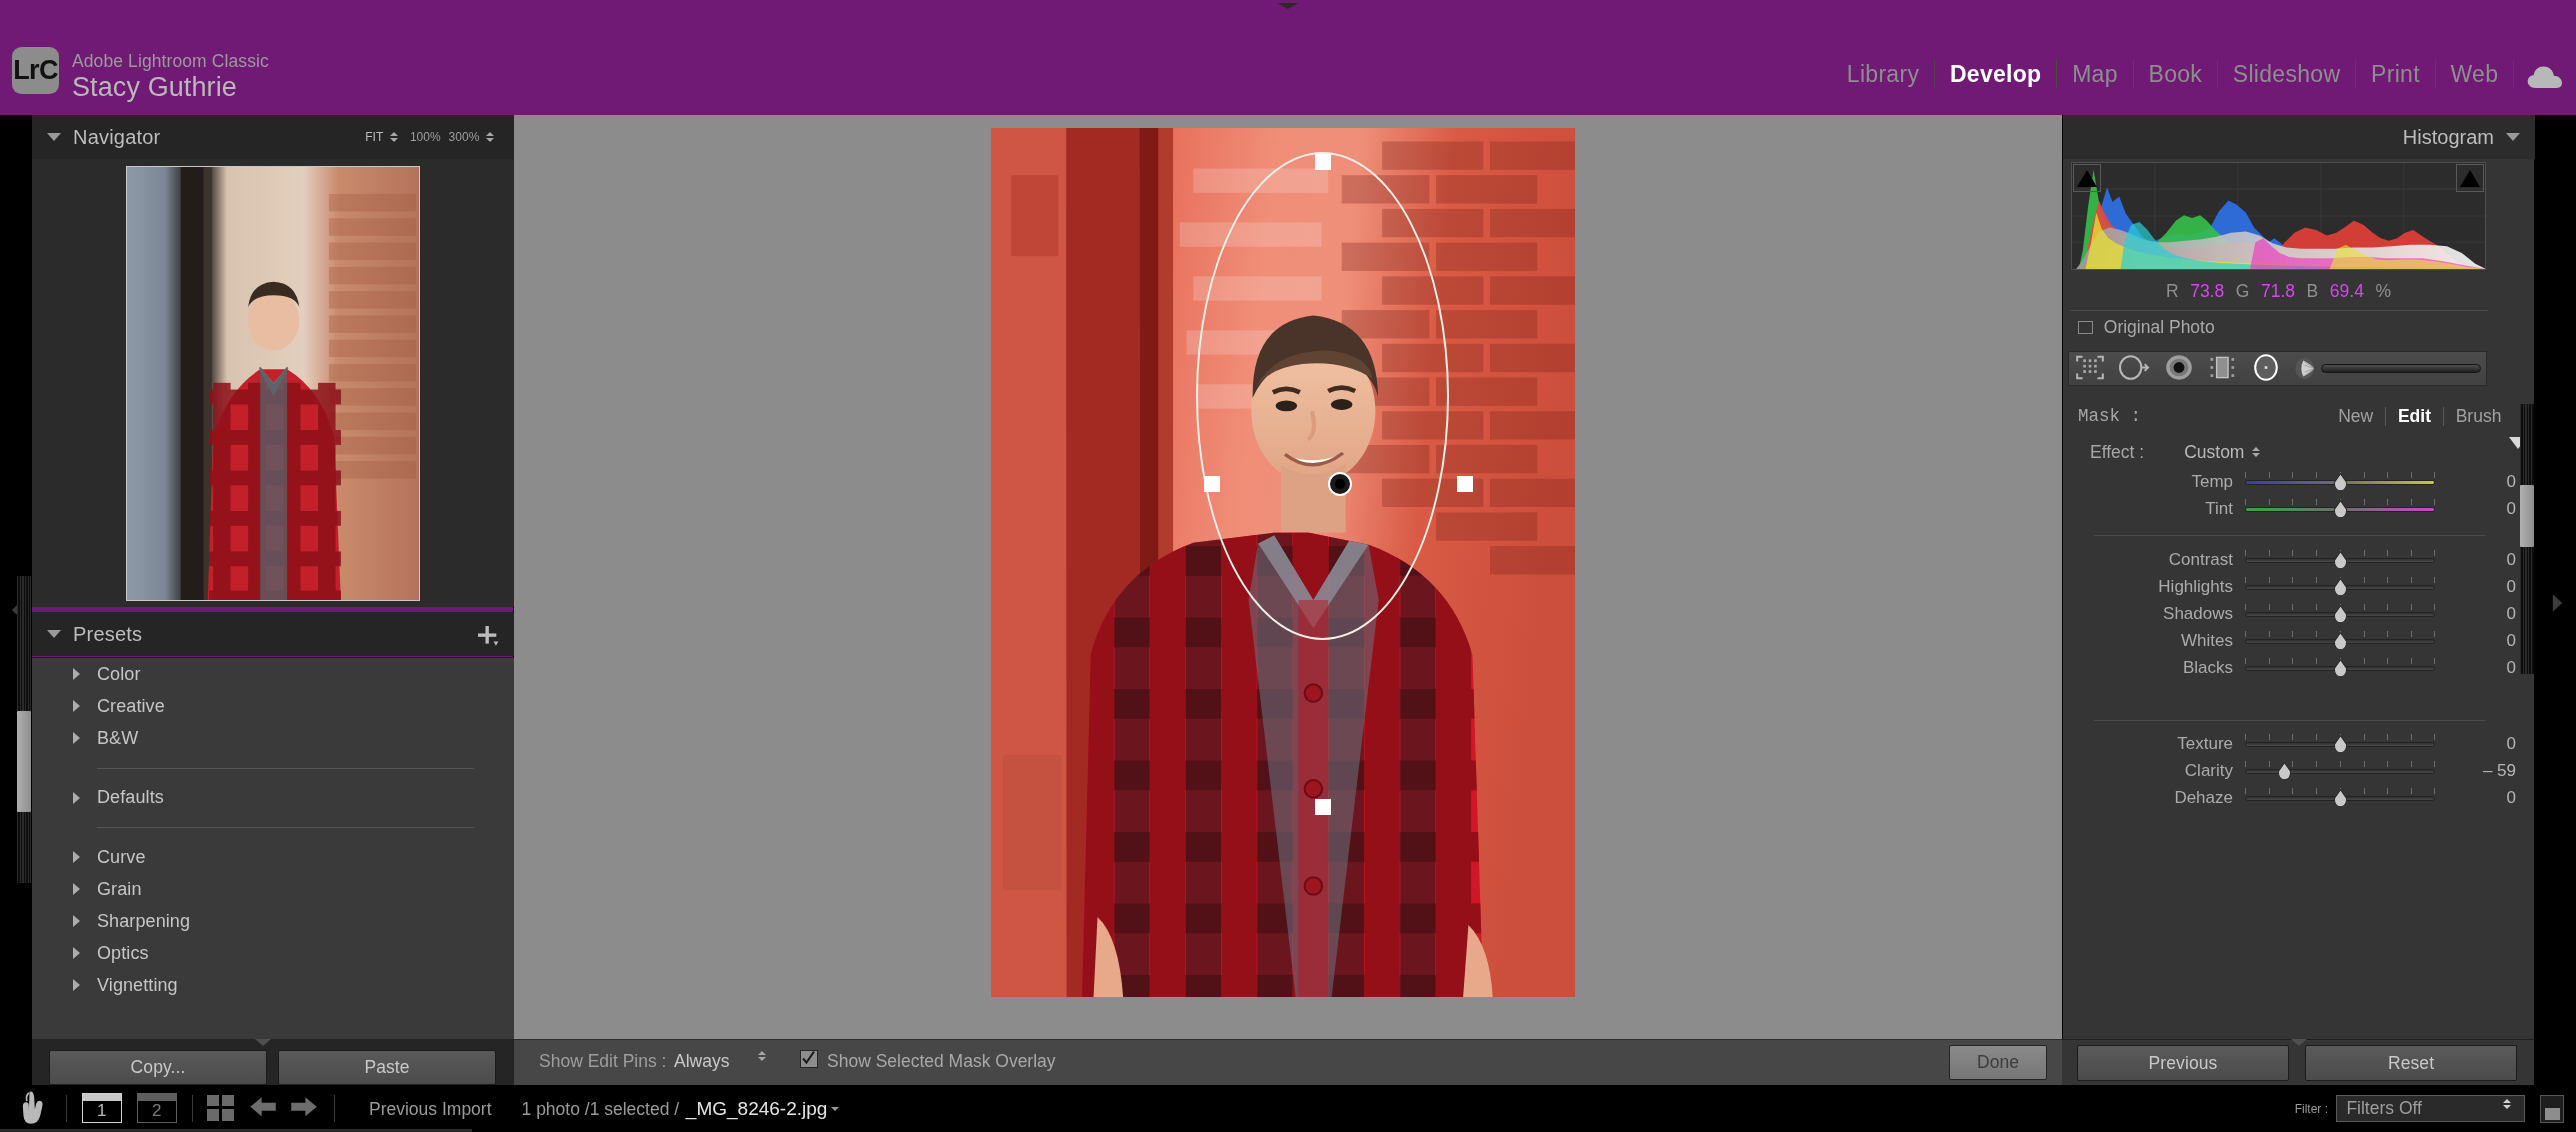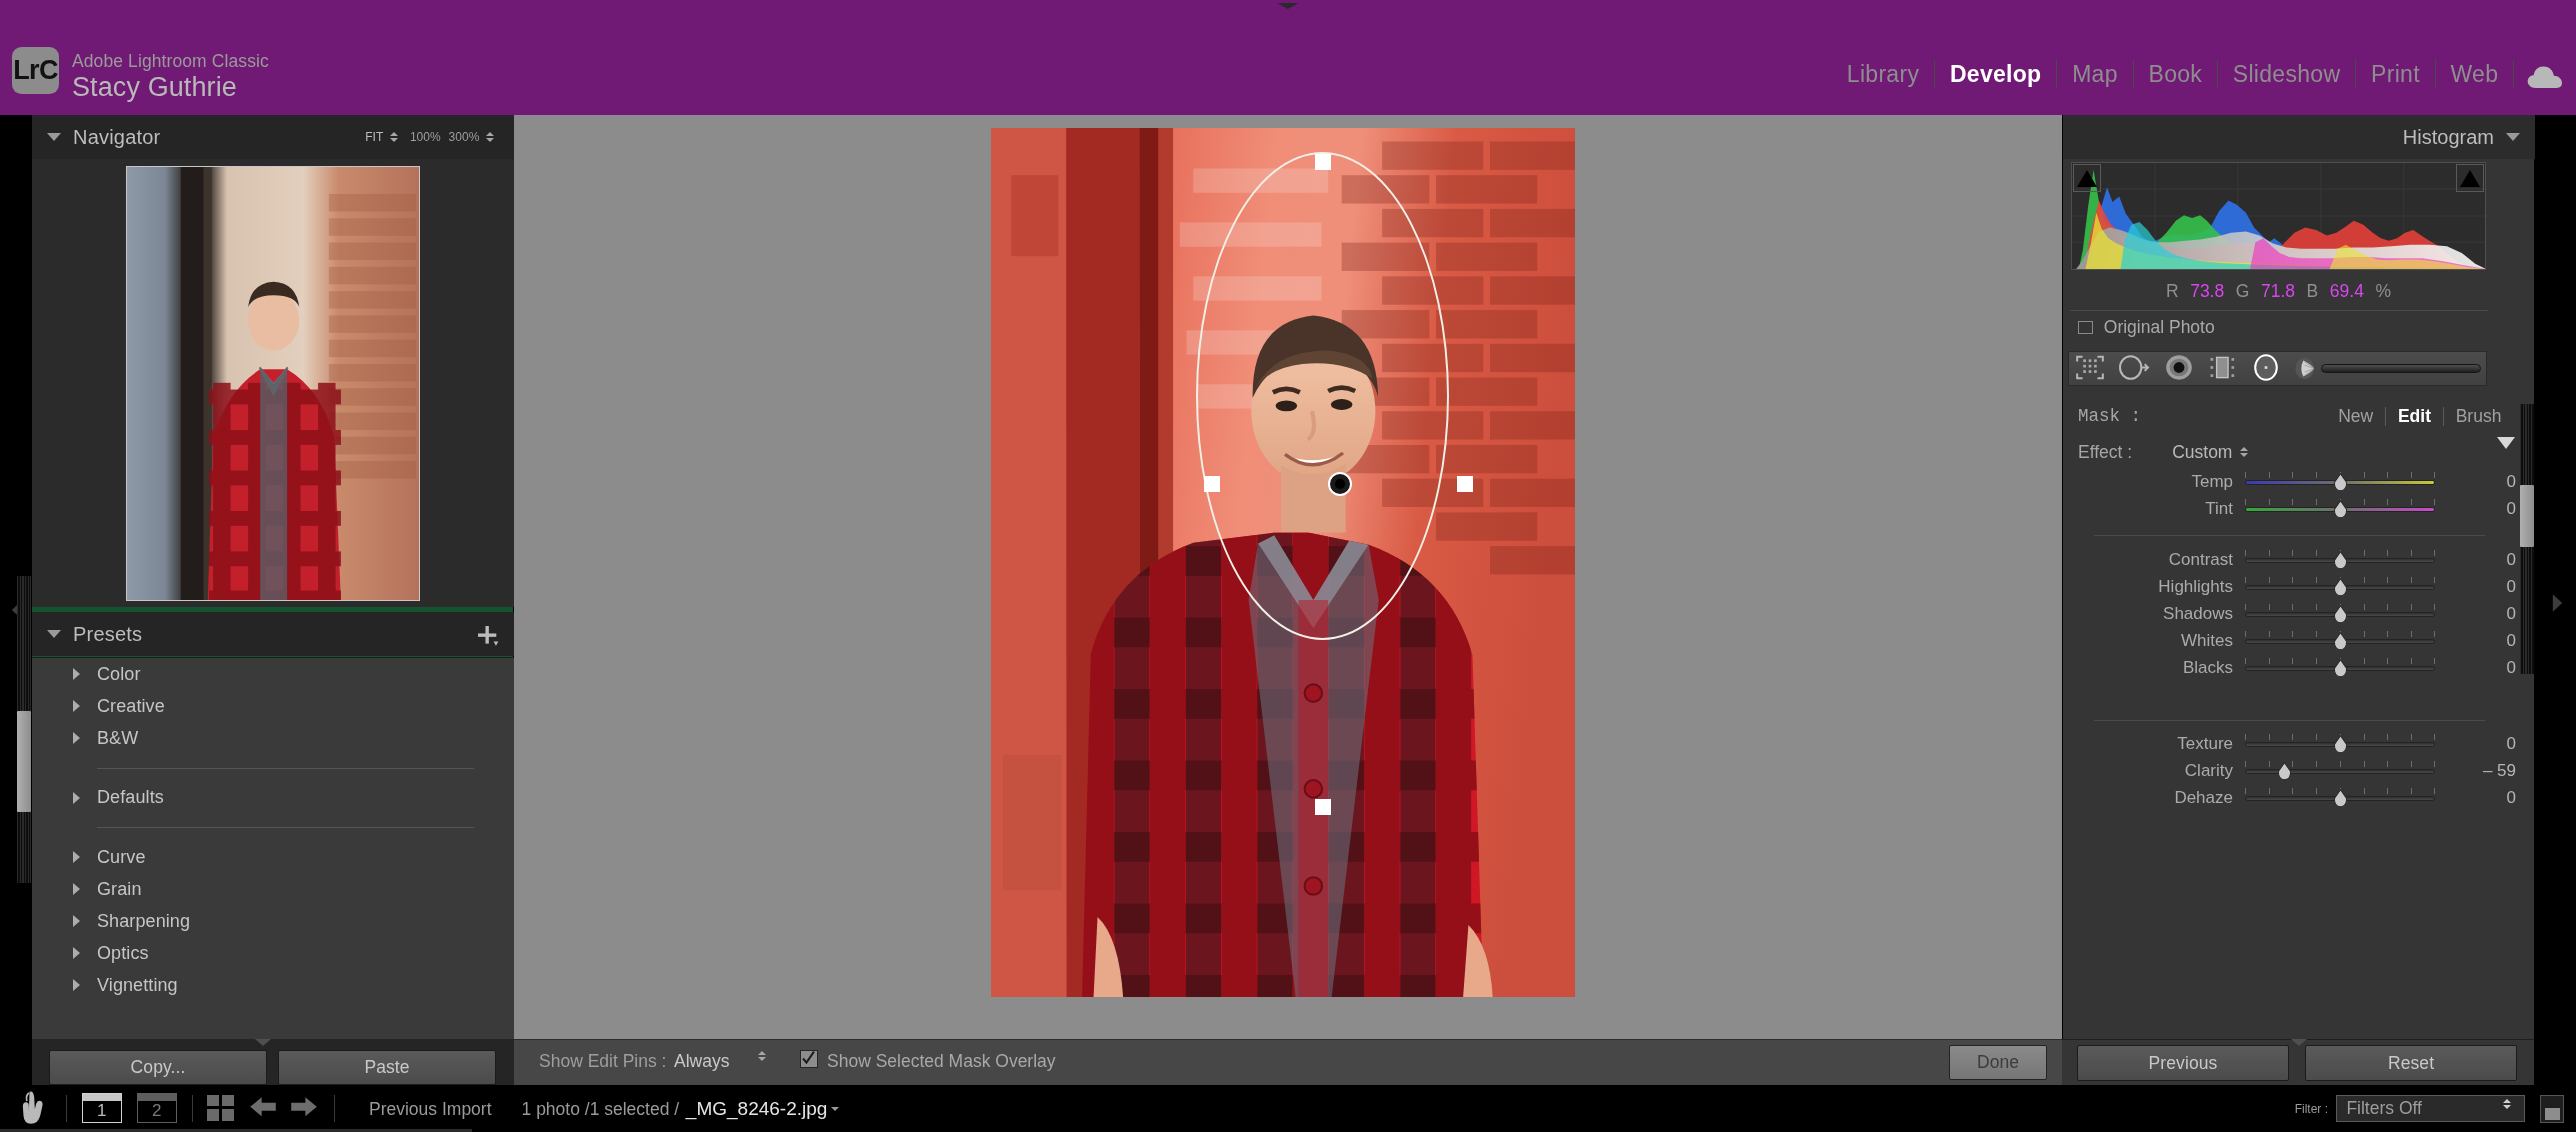--- a/index.html
+++ b/index.html
@@ -28,21 +28,21 @@
   #module-picker{ right:62px; top:53px; display:flex; align-items:center; height:42px; }
   .module{
     font-size:23px; color:#8e8e8e; padding:0 15px; line-height:28px;
     letter-spacing:0.3px; cursor:default;
   }
   .module.active{ color:#ffffff; font-weight:bold; }
   .module-sep{ width:0.7px; height:28px; background:#4a4a4a; }
   #cloud-icon{ right:12px; top:65px; width:39px; height:27px; }
 
   
-  #left-panel{ left:32px; top:115px; width:482px; height:924px; background:#14532d; border-right:0.7px solid #000;}
+  #left-panel{ left:32px; top:115px; width:482px; height:924px; background:#701a75; border-right:0.7px solid #000;}
   #left-collapse{ left:9.4px; top:600px; width:15px; height:20px; }
   #left-scroll-track{ left:17px; top:576px; width:13.5px; height:307px; }
 
   .panel-header{
     height:44px; display:flex; align-items:center; position:relative;
     background:#252525; padding-left:15px;
   }
   .panel-header .tri{ width:0;height:0;border-left:7.4px solid transparent;border-right:7.4px solid transparent;border-top:8.8px solid #9a9a9a; margin-right:12px;}
   .panel-header .ptitle{ font-size:20px; color:#bdbdbd; letter-spacing:0.2px;}
 
@@ -134,21 +134,21 @@
   #original-photo-label{ font-size:17.5px; color:#a9a9a9;}
 
   #mask-tools{ position:absolute; left:5.4px; top:236px; width:419px; height:35px; background:linear-gradient(#4c4c4c,#414141); border:0.7px solid #2a2a2a; display:flex; align-items:center; padding:0 5.4px; gap:13.5px;}
   #mask-row{ position:absolute; left:0; top:282px; width:472px; height:38px; display:flex; align-items:center;}
   #mask-label{ margin-left:15px; font-size:17.5px; color:#a6a6a6;font-family:Liberation Mono, monospace;}
   #mask-actions{ position:absolute; right:21.6px; display:flex; align-items:center; gap:0;}
   .mask-action{ font-size:17.5px; color:#a0a0a0; padding:0 12px;}
   .mask-action.active{ color:#ffffff; font-weight:bold;}
   .mask-action-sep{ width:0.7px;height:19px;background:#5a5a5a;}
 
-  #effect-row{ position:absolute; left:0; top:322px; width:472px; height:30px; display:flex; align-items:center;}
+  #effect-row{ position:absolute; left:12px; top:322px; width:472px; height:30px; display:flex; align-items:center;}
   #effect-label{ margin-left:15px; font-size:17.5px; color:#a6a6a6;}
   #effect-value{ margin-left:40px; font-size:17.5px; color:#b9b9b9;}
   #effect-stepper{ margin-left:8px;}
   #effect-disclosure{ position:absolute; right:20px; top:0; width:0;height:0;border-left:9.4px solid transparent;border-right:9.4px solid transparent;border-top:12px solid #d8d8d8;}
 
   
   .sl-group{ position:absolute; left:0; width:472px;}
   .sl-row{ height:27px; display:flex; align-items:center; position:relative;}
   .sl-name{ position:absolute; left:0; width:170px; text-align:right; font-size:17px; color:#ababab;}
   .sl-track-wrap{ position:absolute; left:182px; width:190px; height:27px;}

